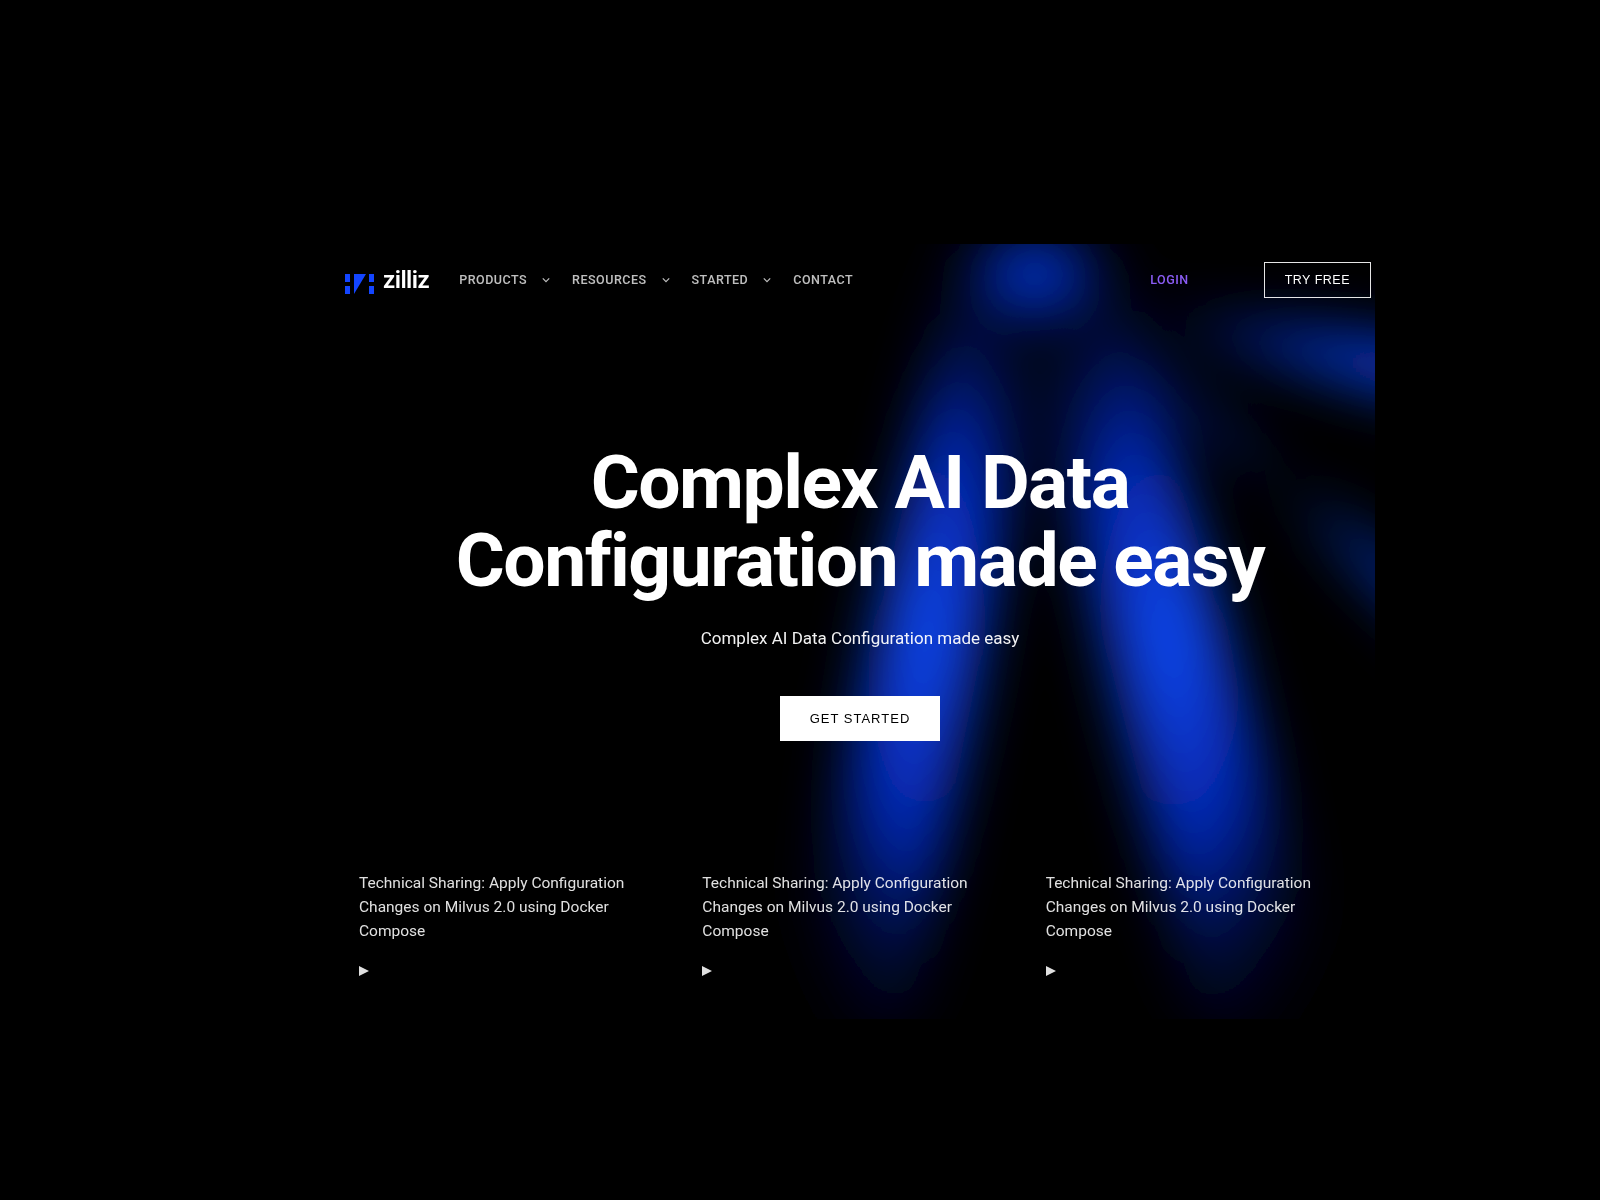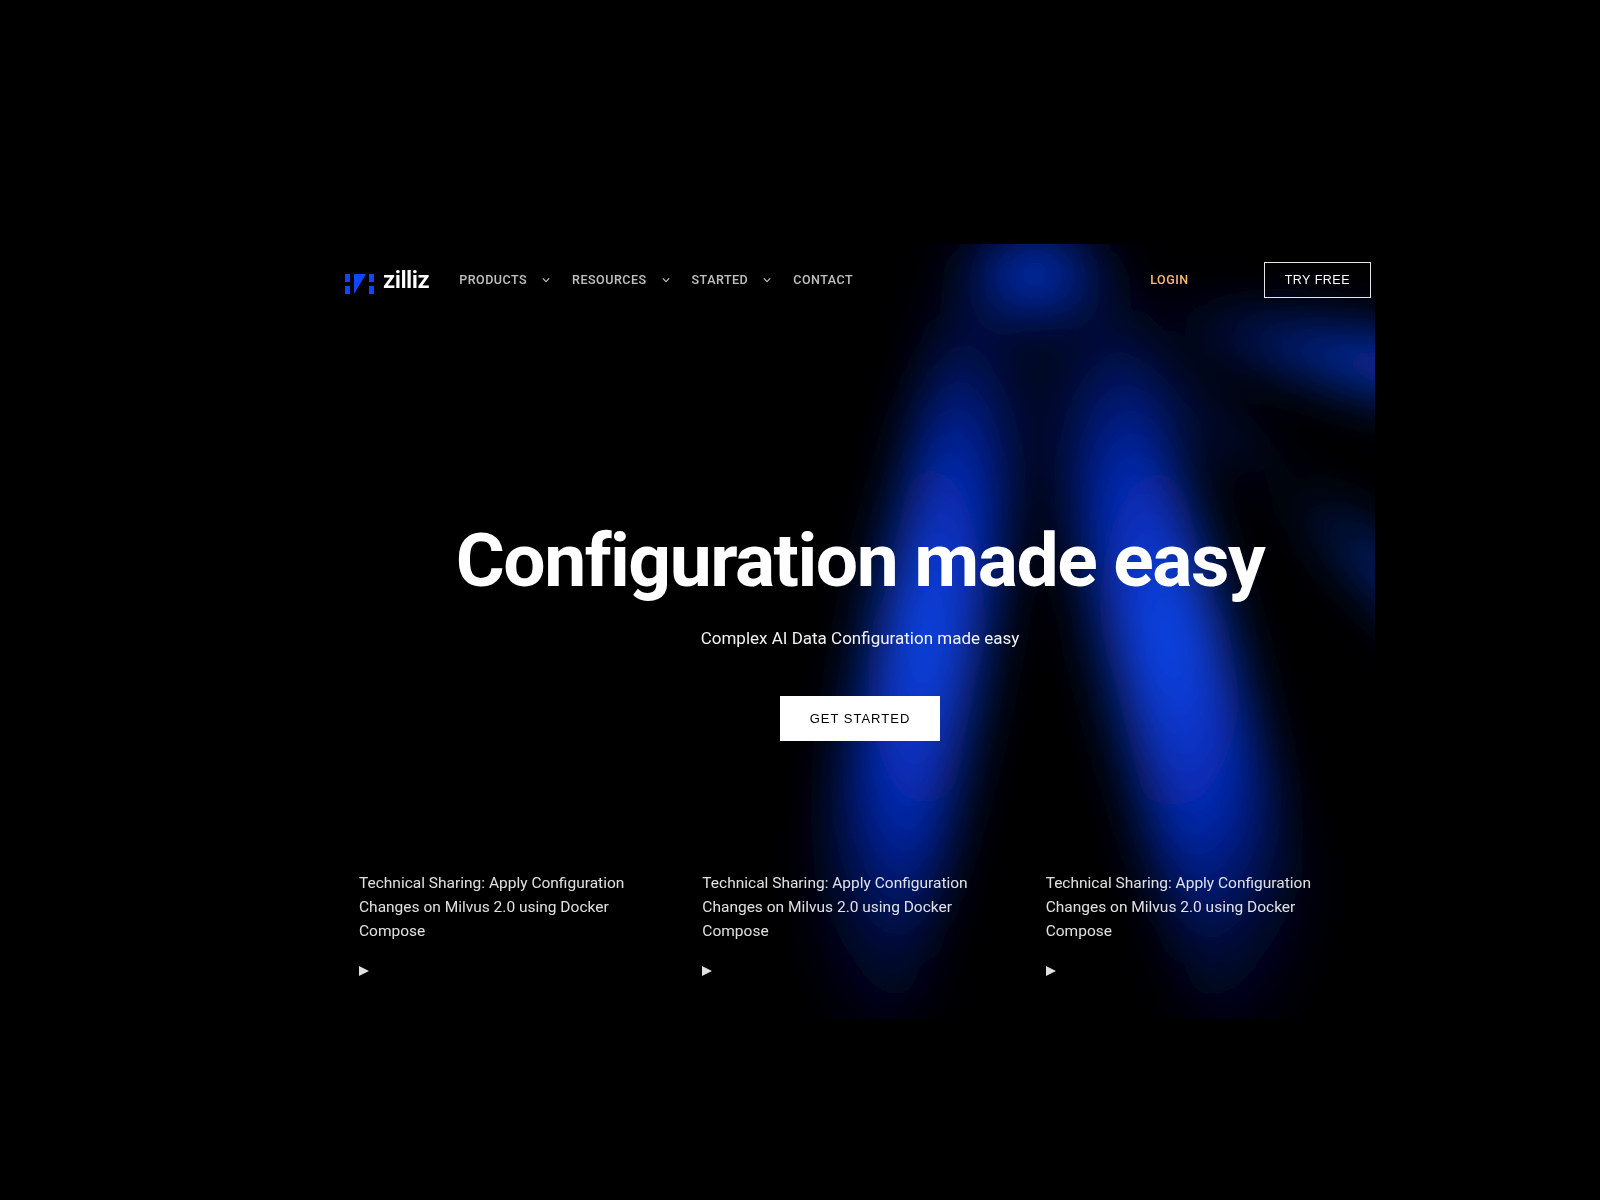--- a/index.html
+++ b/index.html
@@ -101,21 +101,21 @@
 
 .nav-right {
   margin-left: auto;
   display: flex;
   align-items: center;
   gap: 30px;
   margin-right: 4px;
 }
 
 .login {
-  color: #fdba74;
+  color: #8b5cf6;
   font-size: 12.5px;
   font-weight: 500;
   letter-spacing: 0.5px;
   cursor: pointer;
 }
 
 .try-free {
   color: #fff;
   font-size: 12.5px;
   font-weight: 500;
@@ -267,21 +267,21 @@
       </div>
 
       <div class="nav-right">
         <div class="login">LOGIN</div>
         <button class="try-free">TRY FREE</button>
       </div>
     </nav>
 
     <section class="hero">
       <h1 class="hero-title">
-        <br>
+        <span>Complex AI Data</span><br>
         <span>Configuration made easy</span>
       </h1>
       <p class="hero-subtitle">Complex AI Data Configuration made easy</p>
       <div class="cta-row">
         <button class="cta-button">GET STARTED</button>
       </div>
     </section>
 
     <section class="articles">
       <div class="article-card">

